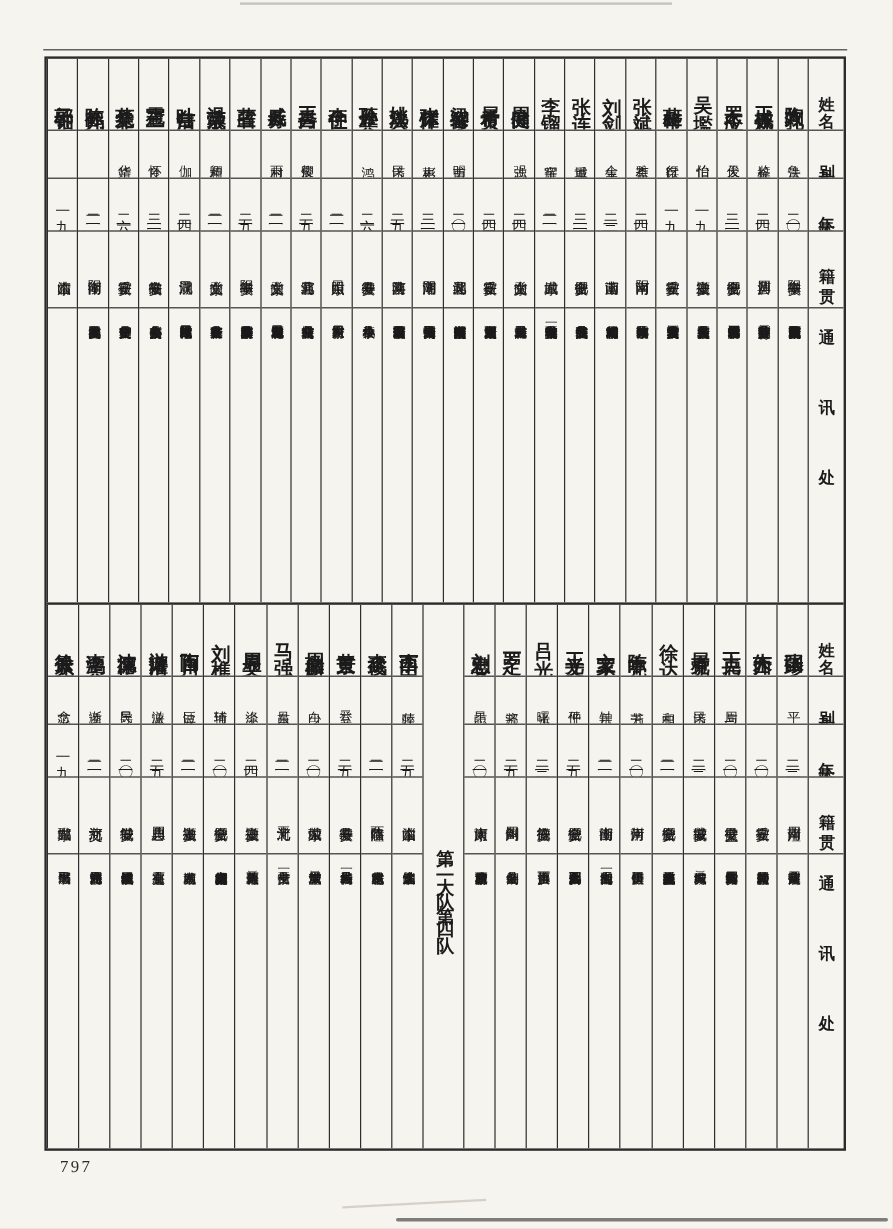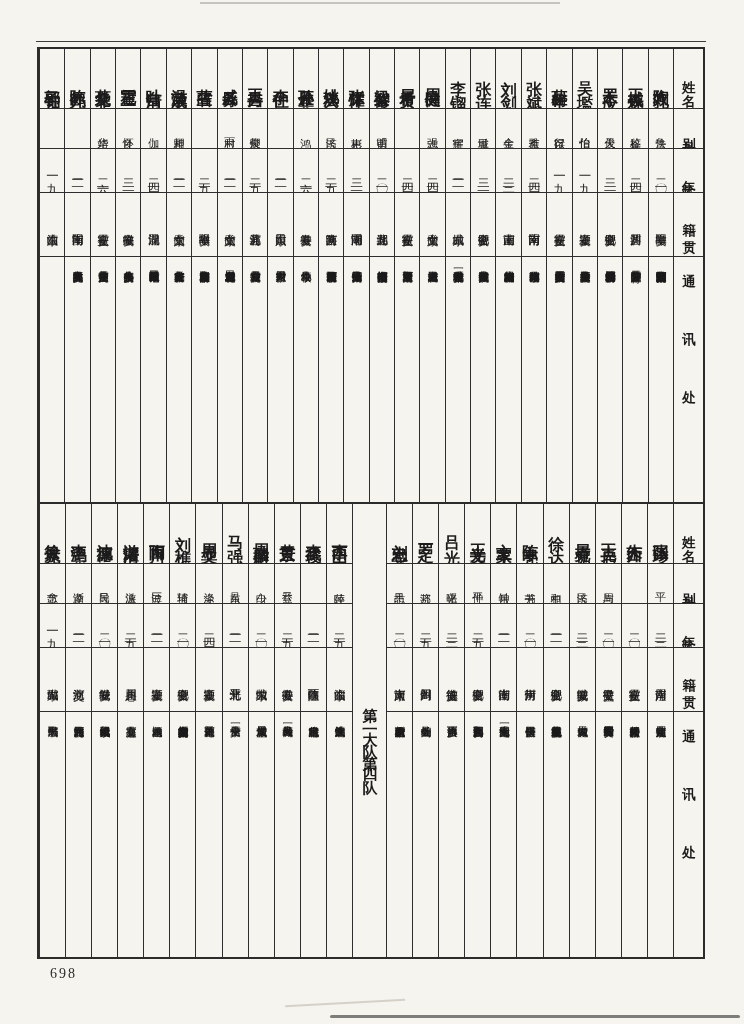--- a/index.html
+++ b/index.html
@@ -412,16 +412,16 @@
           <div class="cell name" style="letter-spacing: 2px;">徐景兆</div>
           <div class="cell alias">念范</div>
           <div class="cell age">一九</div>
           <div class="cell native">山东鄄城</div>
           <div class="cell contact">鄄城平民书店</div>
         </div>
       </div>
 
   </div>
 
-  <div class="pageno">698</div>
+  <div class="pageno">797</div>
   <div class="mark-pencil"></div>
   <div class="mark-bottom"></div>
 </div>
 
 </body></html>

